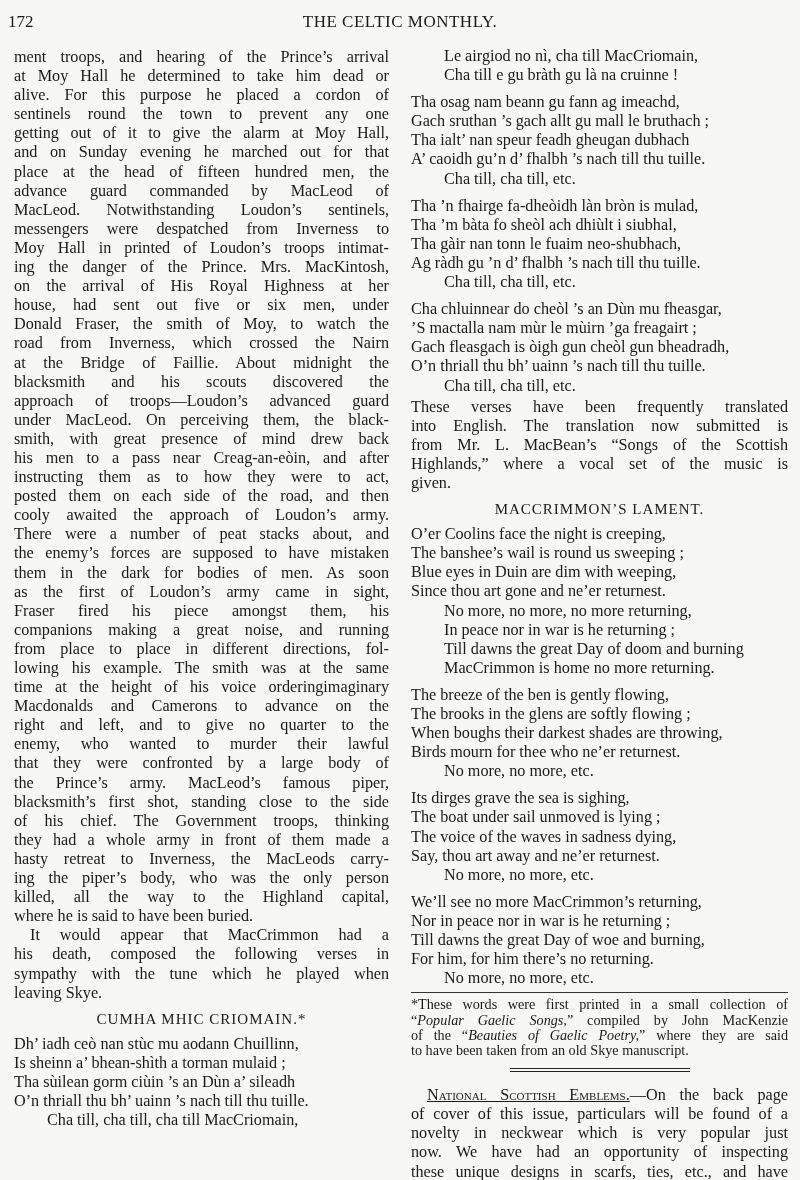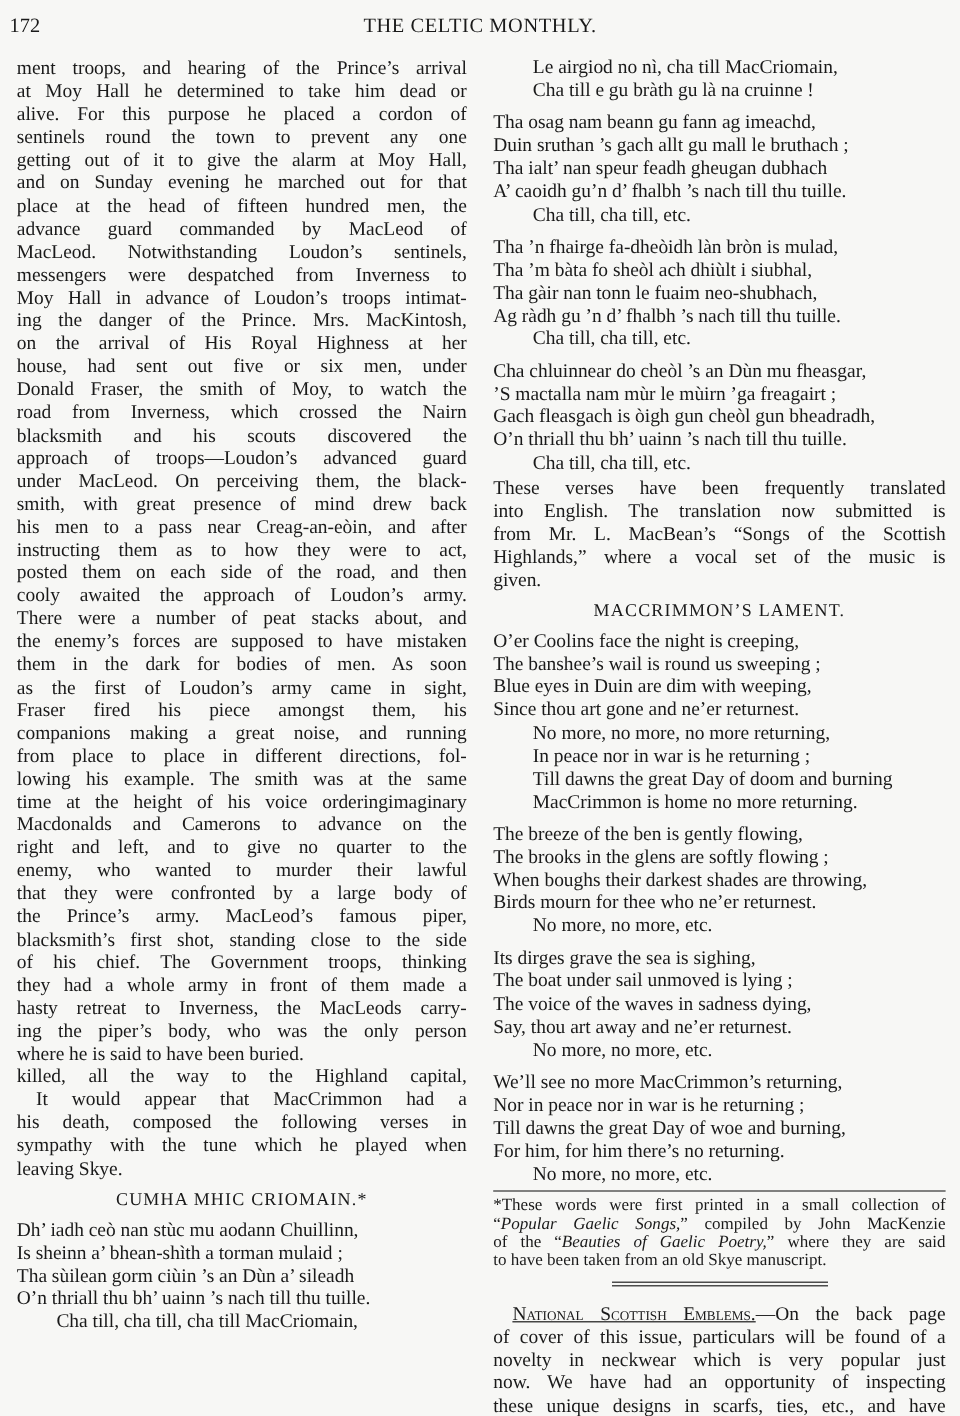--- a/index.html
+++ b/index.html
@@ -58,26 +58,27 @@
         <span class="line">ment troops, and hearing of the Prince’s arrival</span>
         <span class="line">at Moy Hall he determined to take him dead or</span>
         <span class="line">alive.  For this purpose he placed a cordon of</span>
         <span class="line">sentinels round the town to prevent any one</span>
         <span class="line">getting out of it to give the alarm at Moy Hall,</span>
         <span class="line">and on Sunday evening he marched out for that</span>
         <span class="line">place at the head of fifteen hundred men, the</span>
         <span class="line">advance guard commanded by MacLeod of</span>
         <span class="line">MacLeod.  Notwithstanding Loudon’s sentinels,</span>
         <span class="line">messengers were despatched from Inverness to</span>
-        <span class="line">Moy Hall in advance of Loudon’s troops intimat-</span>
+        <span class="line">Moy Hall in printed of Loudon’s troops intimat-</span>
         <span class="line">ing the danger of the Prince.  Mrs. MacKintosh,</span>
         <span class="line">on the arrival of His Royal Highness at her</span>
         <span class="line">house, had sent out five or six men, under</span>
         <span class="line">Donald Fraser, the smith of Moy, to watch the</span>
         <span class="line">road from Inverness, which crossed the Nairn</span>
+        <span class="line">at the Bridge of Faillie.  About midnight the</span>
         <span class="line">blacksmith and his scouts discovered the</span>
         <span class="line">approach of troops—Loudon’s advanced guard</span>
         <span class="line">under MacLeod.  On perceiving them, the black-</span>
         <span class="line">smith, with great presence of mind drew back</span>
         <span class="line">his men to a pass near Creag-an-eòin, and after</span>
         <span class="line">instructing them as to how they were to act,</span>
         <span class="line">posted them on each side of the road, and then</span>
         <span class="line">cooly awaited the approach of Loudon’s army.</span>
         <span class="line">There were a number of peat stacks about, and</span>
         <span class="line">the enemy’s forces are supposed to have mistaken</span>
@@ -91,22 +92,22 @@
         <span class="line">Macdonalds and Camerons to advance on the</span>
         <span class="line">right and left, and to give no quarter to the</span>
         <span class="line">enemy, who wanted to murder their lawful</span>
         <span class="line">that they were confronted by a large body of</span>
         <span class="line">the Prince’s army.  MacLeod’s famous piper,</span>
         <span class="line">blacksmith’s first shot, standing close to the side</span>
         <span class="line">of his chief.  The Government troops, thinking</span>
         <span class="line">they had a whole army in front of them made a</span>
         <span class="line">hasty retreat to Inverness, the MacLeods carry-</span>
         <span class="line">ing the piper’s body, who was the only person</span>
+        <span class="line">killed, all the way to the Highland capital,</span>
         <span class="line last">where he is said to have been buried.</span>
-        <span class="line">killed, all the way to the Highland capital,</span>
       </p>
     <p class="para" id="p2" style="margin-top:0;">
         <span class="line" style="padding-left: 16px;">It would appear that MacCrimmon had a</span>
         <span class="line">his death, composed the following verses in</span>
         <span class="line">sympathy with the tune which he played when</span>
         <span class="line last">leaving Skye.</span>
       </p>
 
     <div class="heading">CUMHA  MHIC  CRIOMAIN.*</div>
 
@@ -121,21 +122,21 @@
   </div>
 
   <div class="col col-right">
     <div class="stanza" style="margin-top:-1px;">
       <span class="verse refrain">Le airgiod no nì, cha till MacCriomain,</span>
       <span class="verse refrain">Cha till e gu bràth gu là na cruinne !</span>
     </div>
 
     <div class="stanza">
       <span class="verse">Tha osag nam beann gu fann ag imeachd,</span>
-      <span class="verse">Duin sruthan ’s gach allt gu mall le bruthach ;</span>
+      <span class="verse">Gach sruthan ’s gach allt gu mall le bruthach ;</span>
       <span class="verse">Tha ialt’ nan speur feadh gheugan dubhach</span>
       <span class="verse">A’ caoidh gu’n d’ fhalbh ’s nach till thu tuille.</span>
       <span class="verse refrain">Cha till, cha till, etc.</span>
     </div>
 
     <div class="stanza">
       <span class="verse">Tha ’n fhairge fa-dheòidh làn bròn is mulad,</span>
       <span class="verse">Tha ’m bàta fo sheòl ach dhiùlt i siubhal,</span>
       <span class="verse">Tha gàir nan tonn le fuaim neo-shubhach,</span>
       <span class="verse">Ag ràdh gu ’n d’ fhalbh ’s nach till thu tuille.</span>

